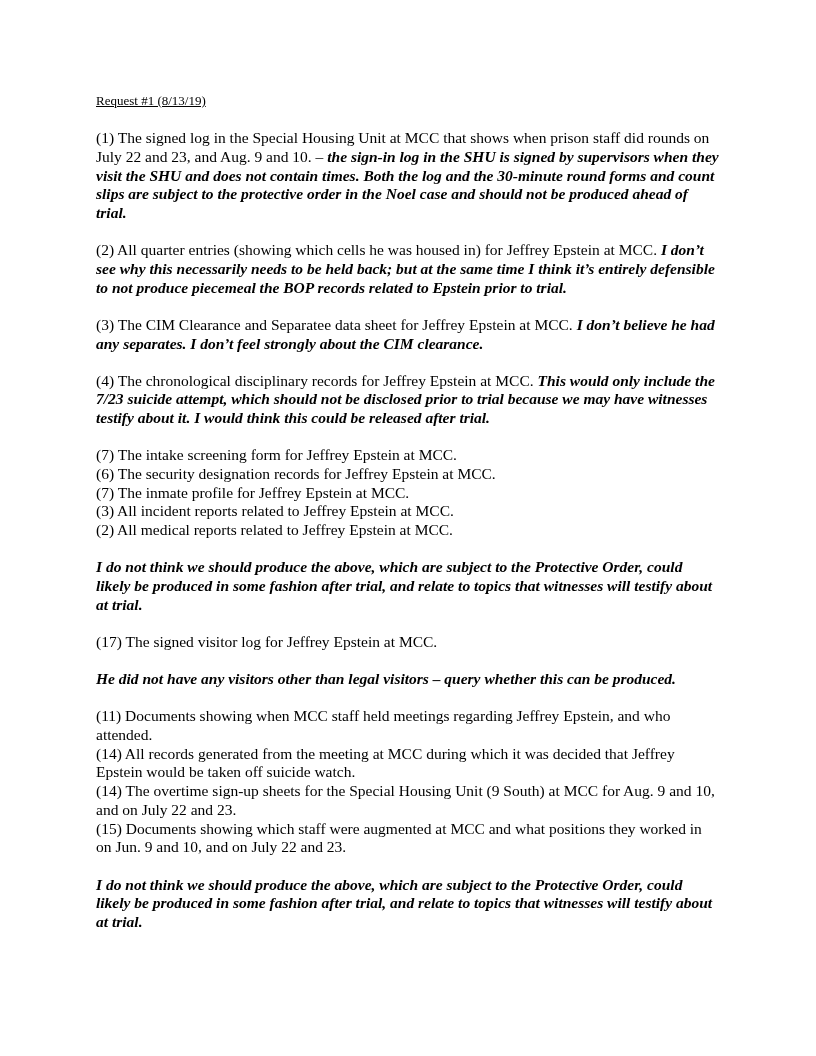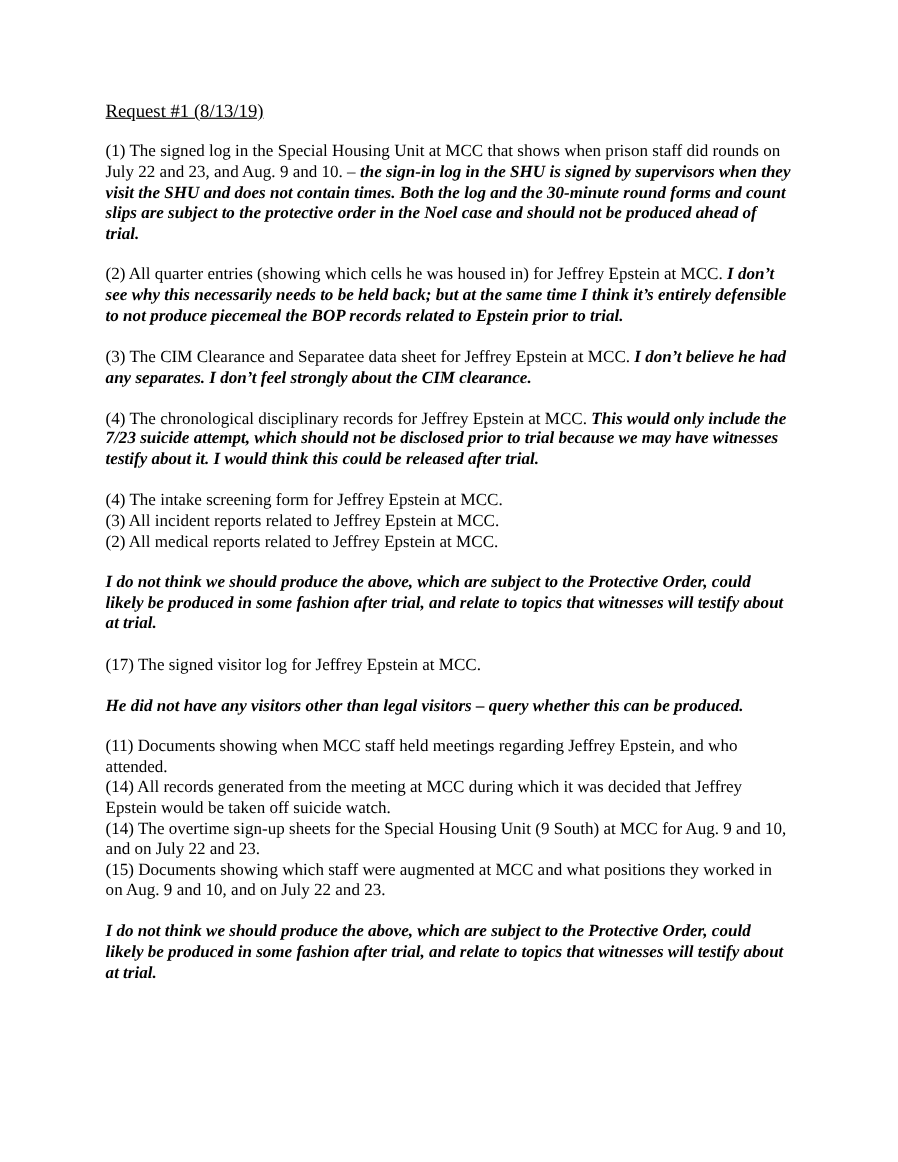--- a/index.html
+++ b/index.html
@@ -14,21 +14,21 @@
     background: #ffffff;
     box-sizing: border-box;
     padding: 92px 96px 0 96px;
     font-family: "Liberation Serif", "DejaVu Serif", serif;
     font-size: 15.5px;
     line-height: 18.7px;
     color: #000000;
     overflow: hidden;
   }
   .doc-title {
-    font-size: 17px;
+    font-size: 13px;
     font-weight: normal;
     text-decoration: underline;
     margin: 0 0 4px 0;
   }
   .doc-body p {
     margin: 0;
   }
   .doc-body p.para {
     margin-top: 18.5px;
   }
@@ -48,25 +48,27 @@
 </head>
 <body>
 
 <div class="page">
   <h1 class="doc-title">Request #1 (8/13/19)</h1>
   <div class="doc-body">
       <p class="para"><span class="n">(1) The signed log in the Special Housing Unit at MCC that shows when prison staff did rounds on July 22 and 23, and Aug. 9 and 10. – </span><span class="bi">the sign-in log in the SHU is signed by supervisors when they visit the SHU and does not contain times.  Both the log and the 30-minute round forms and count slips are subject to the protective order in the Noel case and should not be produced ahead of trial.</span></p>
       <p class="para"><span class="n">(2) All quarter entries (showing which cells he was housed in) for Jeffrey Epstein at MCC. </span><span class="bi">I don’t see why this necessarily needs to be held back; but at the same time I think it’s entirely defensible to not produce piecemeal the BOP records related to Epstein prior to trial.</span></p>
       <p class="para"><span class="n">(3) The CIM Clearance and Separatee data sheet for Jeffrey Epstein at MCC. </span><span class="bi">I don’t believe he had any separates.  I don’t feel strongly about the CIM clearance.</span></p>
       <p class="para"><span class="n">(4) The chronological disciplinary records for Jeffrey Epstein at MCC. </span><span class="bi">This would only include the 7/23 suicide attempt, which should not be disclosed prior to trial because we may have witnesses testify about it. I would think this could be released after trial.</span></p>
-      <p class="para"><span class="n">(4) The intake screening form for Jeffrey Epstein at MCC.</span></p>
+      <p class="para"><span class="n">(7) The intake screening form for Jeffrey Epstein at MCC.</span></p>
+      <p class="line"><span class="n">(6) The security designation records for Jeffrey Epstein at MCC.</span></p>
+      <p class="line"><span class="n">(7) The inmate profile for Jeffrey Epstein at MCC.</span></p>
       <p class="line"><span class="n">(3) All incident reports related to Jeffrey Epstein at MCC.</span></p>
       <p class="line"><span class="n">(2) All medical reports related to Jeffrey Epstein at MCC.</span></p>
       <p class="para"><span class="bi">I do not think we should produce the above, which are subject to the Protective Order, could likely be produced in some fashion after trial, and relate to topics that witnesses will testify about at trial.</span></p>
       <p class="para"><span class="n">(17) The signed visitor log for Jeffrey Epstein at MCC.</span></p>
       <p class="para"><span class="bi">He did not have any visitors other than legal visitors – query whether this can be produced.</span></p>
       <p class="para"><span class="n">(11) Documents showing when MCC staff held meetings regarding Jeffrey Epstein, and who attended.</span></p>
       <p class="line"><span class="n">(14) All records generated from the meeting at MCC during which it was decided that Jeffrey Epstein would be taken off suicide watch.</span></p>
       <p class="line"><span class="n">(14) The overtime sign-up sheets for the Special Housing Unit (9 South) at MCC for Aug. 9 and 10, and on July 22 and 23.</span></p>
-      <p class="line"><span class="n">(15) Documents showing which staff were augmented at MCC and what positions they worked in on Aug. 9 and 10, and on July 22 and 23.</span></p>
+      <p class="line"><span class="n">(15) Documents showing which staff were augmented at MCC and what positions they worked in on Jun. 9 and 10, and on July 22 and 23.</span></p>
       <p class="para"><span class="bi">I do not think we should produce the above, which are subject to the Protective Order, could likely be produced in some fashion after trial, and relate to topics that witnesses will testify about at trial.</span></p>
     </div>
 </div>
 
 </body></html>

